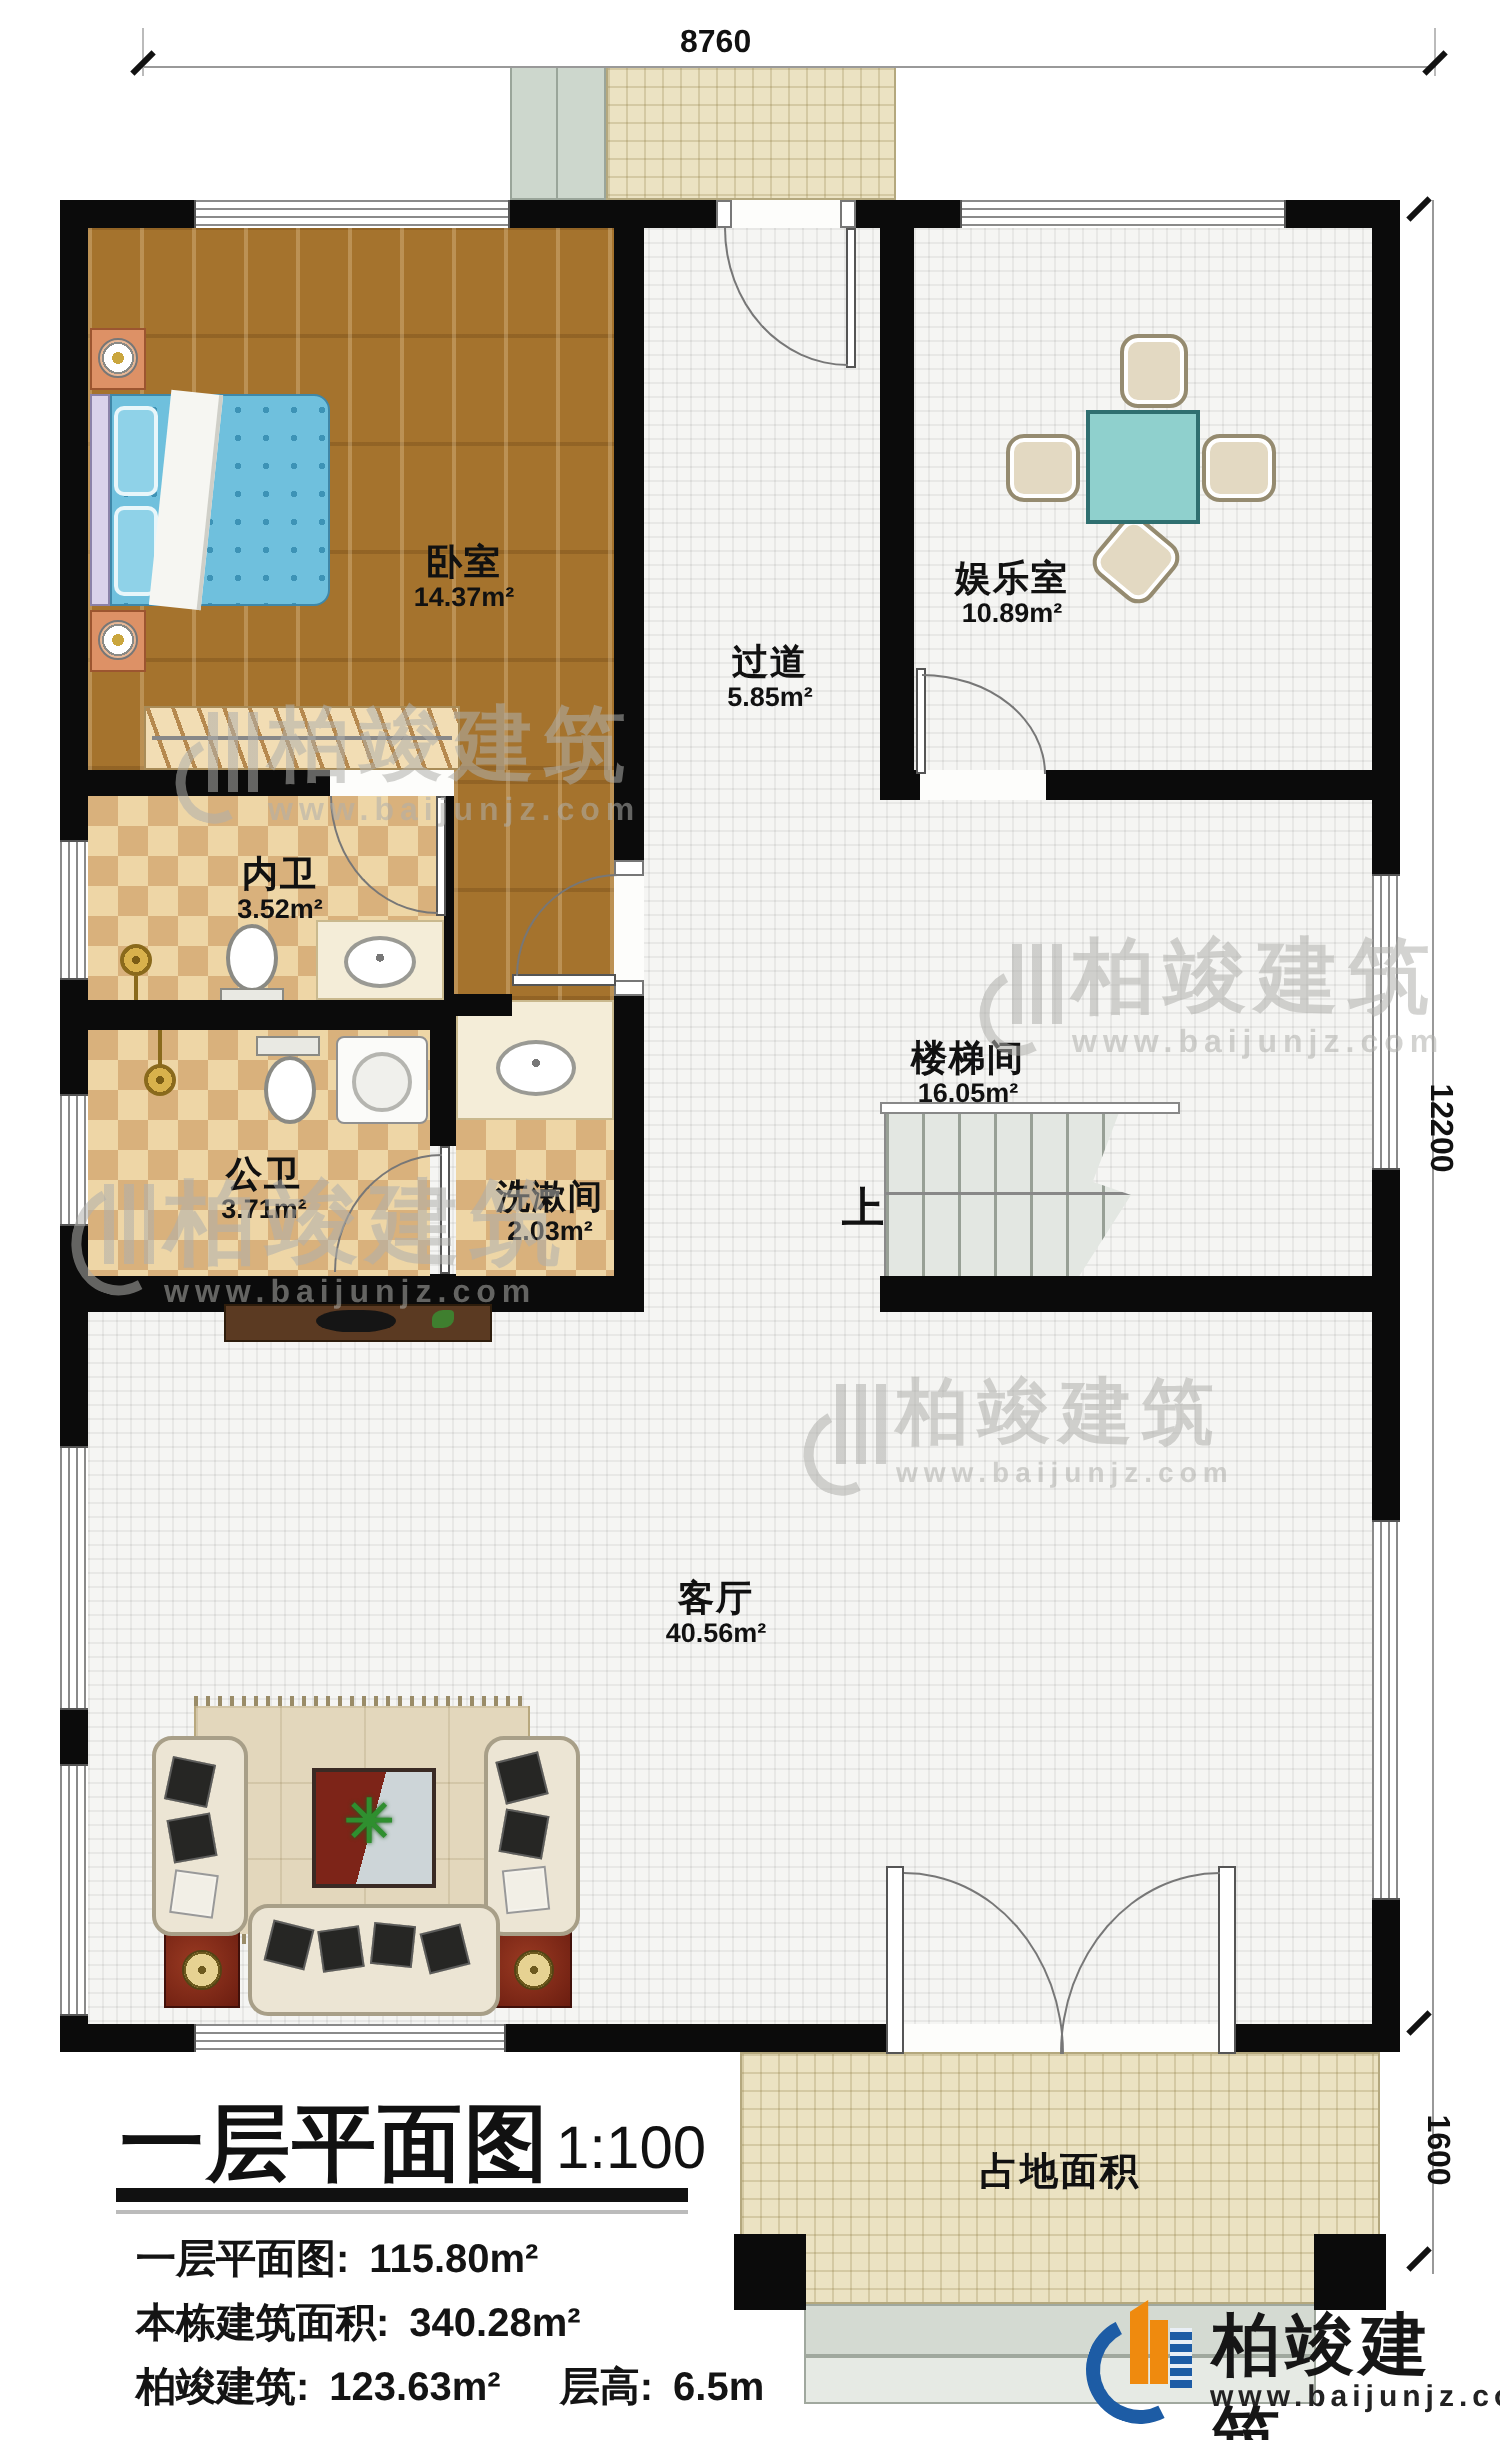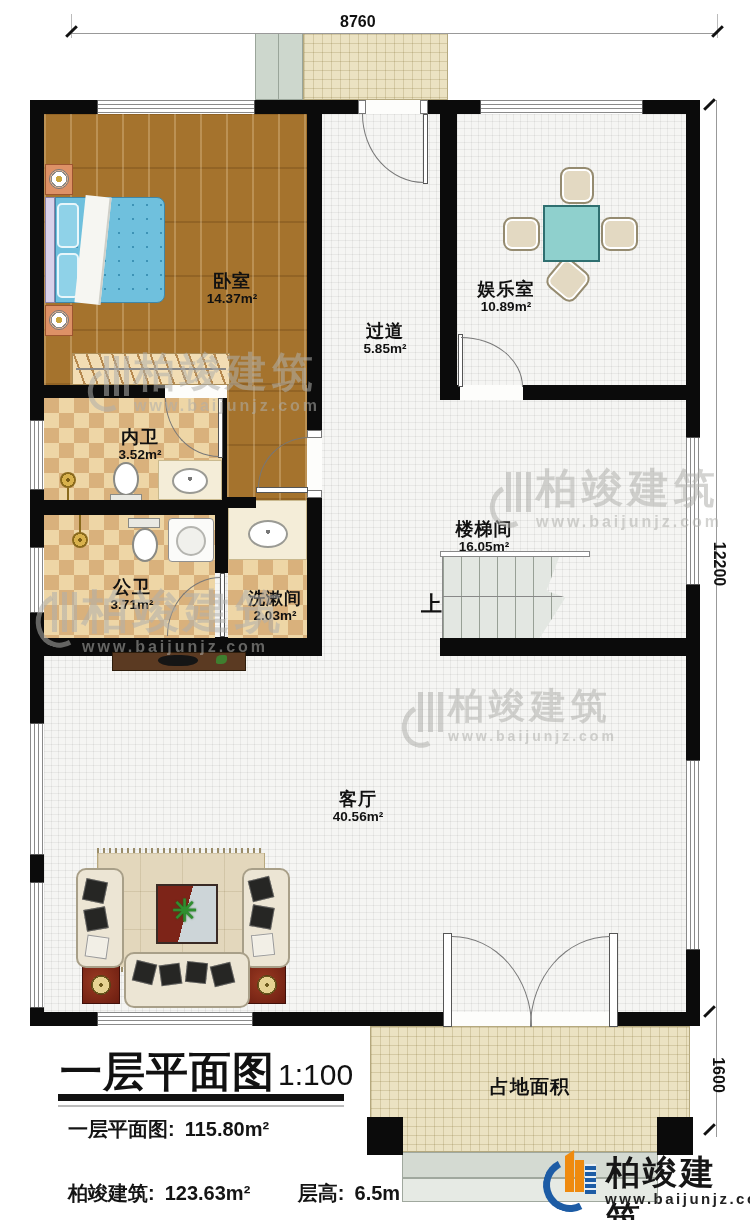--- a/index.html
+++ b/index.html
@@ -349,23 +349,26 @@
     </div>
   </div>
 
   <div class="abs tb-title" style="left:60px;top:1044px">一层平面图</div>
   <div class="abs tb-scale" style="left:278px;top:1058px">1:100</div>
   <div class="abs tb-rule" style="left:58px;top:1094px;width:286px;height:7px"></div>
   <div class="abs tb-rule2" style="left:58px;top:1105px;width:286px;height:2px"></div>
   <div class="abs tb-line" style="left:68px;top:1116px">
     <span>一层平面图:</span><span class="val">115.80m²</span>
   </div>
+  <div class="abs tb-line" style="left:68px;top:1148px">
+    <span>本栋建筑面积:</span><span class="val">340.28m²</span>
+  </div>
   <div class="abs tb-line" style="left:68px;top:1180px">
     <span>柏竣建筑:</span><span class="val">123.63m²</span>
-    <span style="margin-left:42px">层高:</span><span class="val">6.5m</span>
+    <span style="margin-left:24px">层高:</span><span class="val">6.5m</span>
   </div>
 
   <div class="abs logo-glyph" style="left:543px;top:1148px;width:60px;height:60px">
     <div class="lg-swoosh"></div>
       <div class="lg-b1"></div>
       <div class="lg-b2"></div>
       <div class="lg-b3"></div>
   </div>
   <div class="abs logo-name" style="left:606px;top:1150px">柏竣建筑</div>
   <div class="abs logo-url" style="left:605px;top:1190px">www.baijunjz.com</div>

